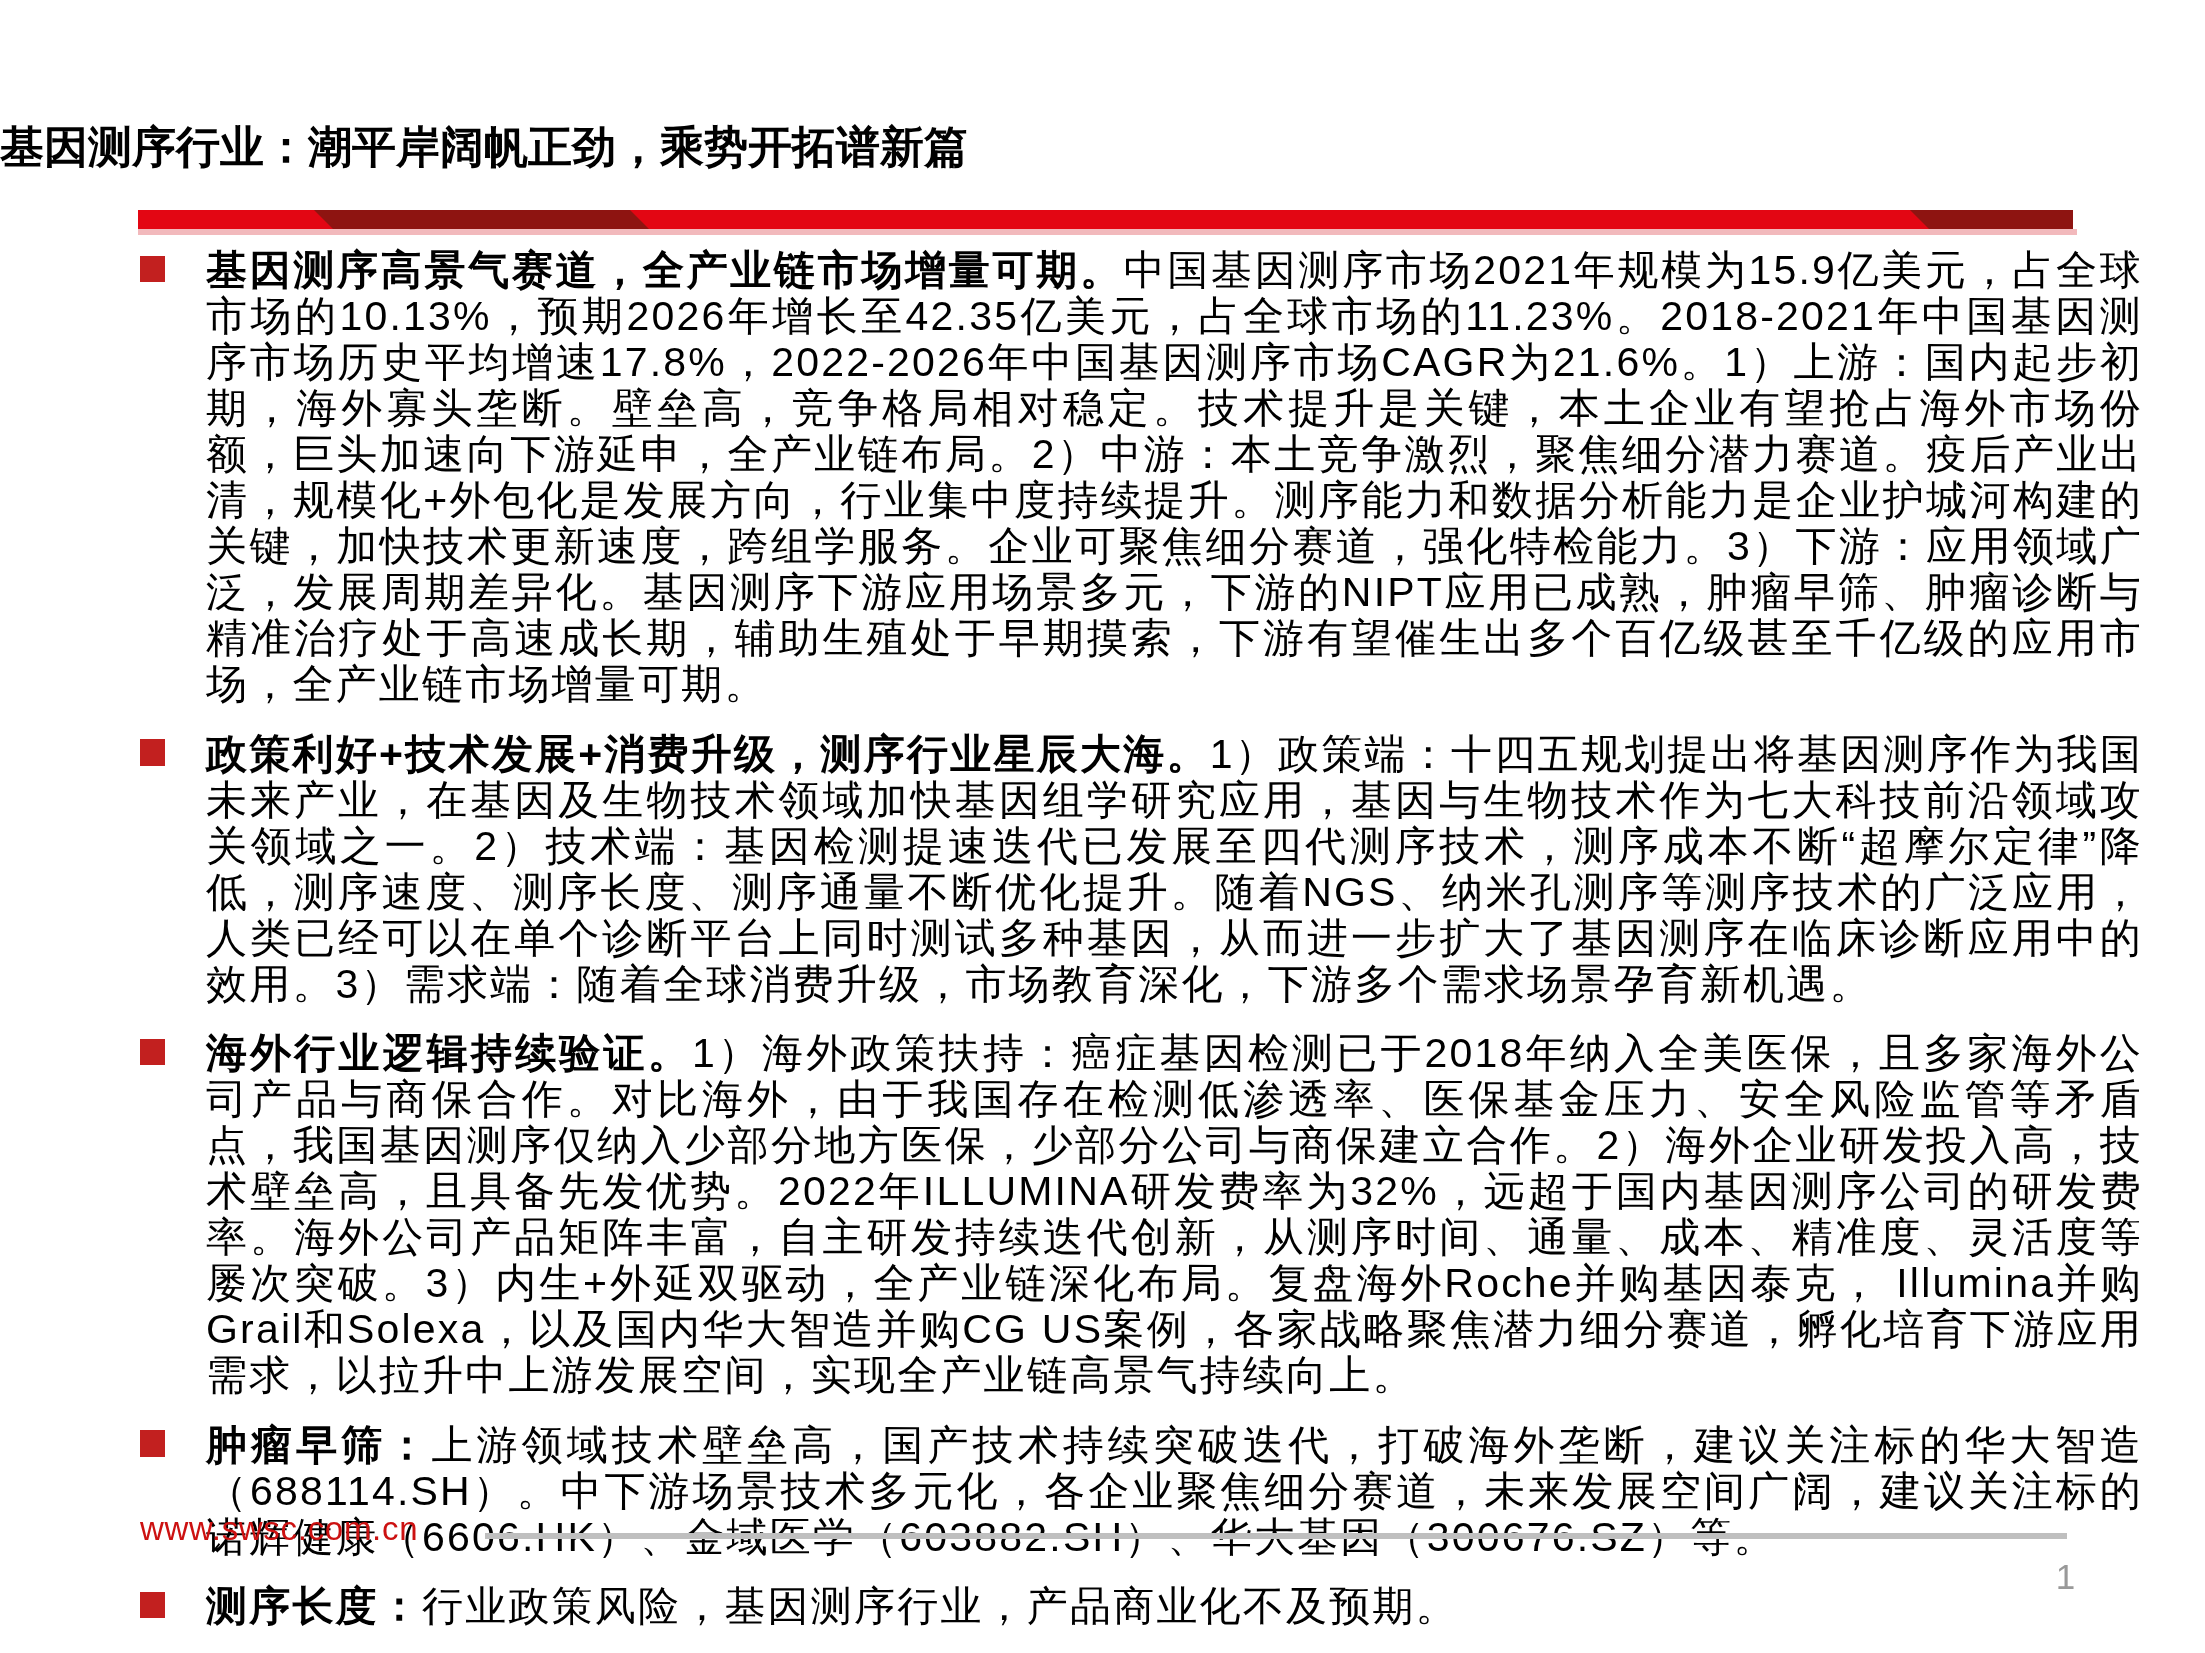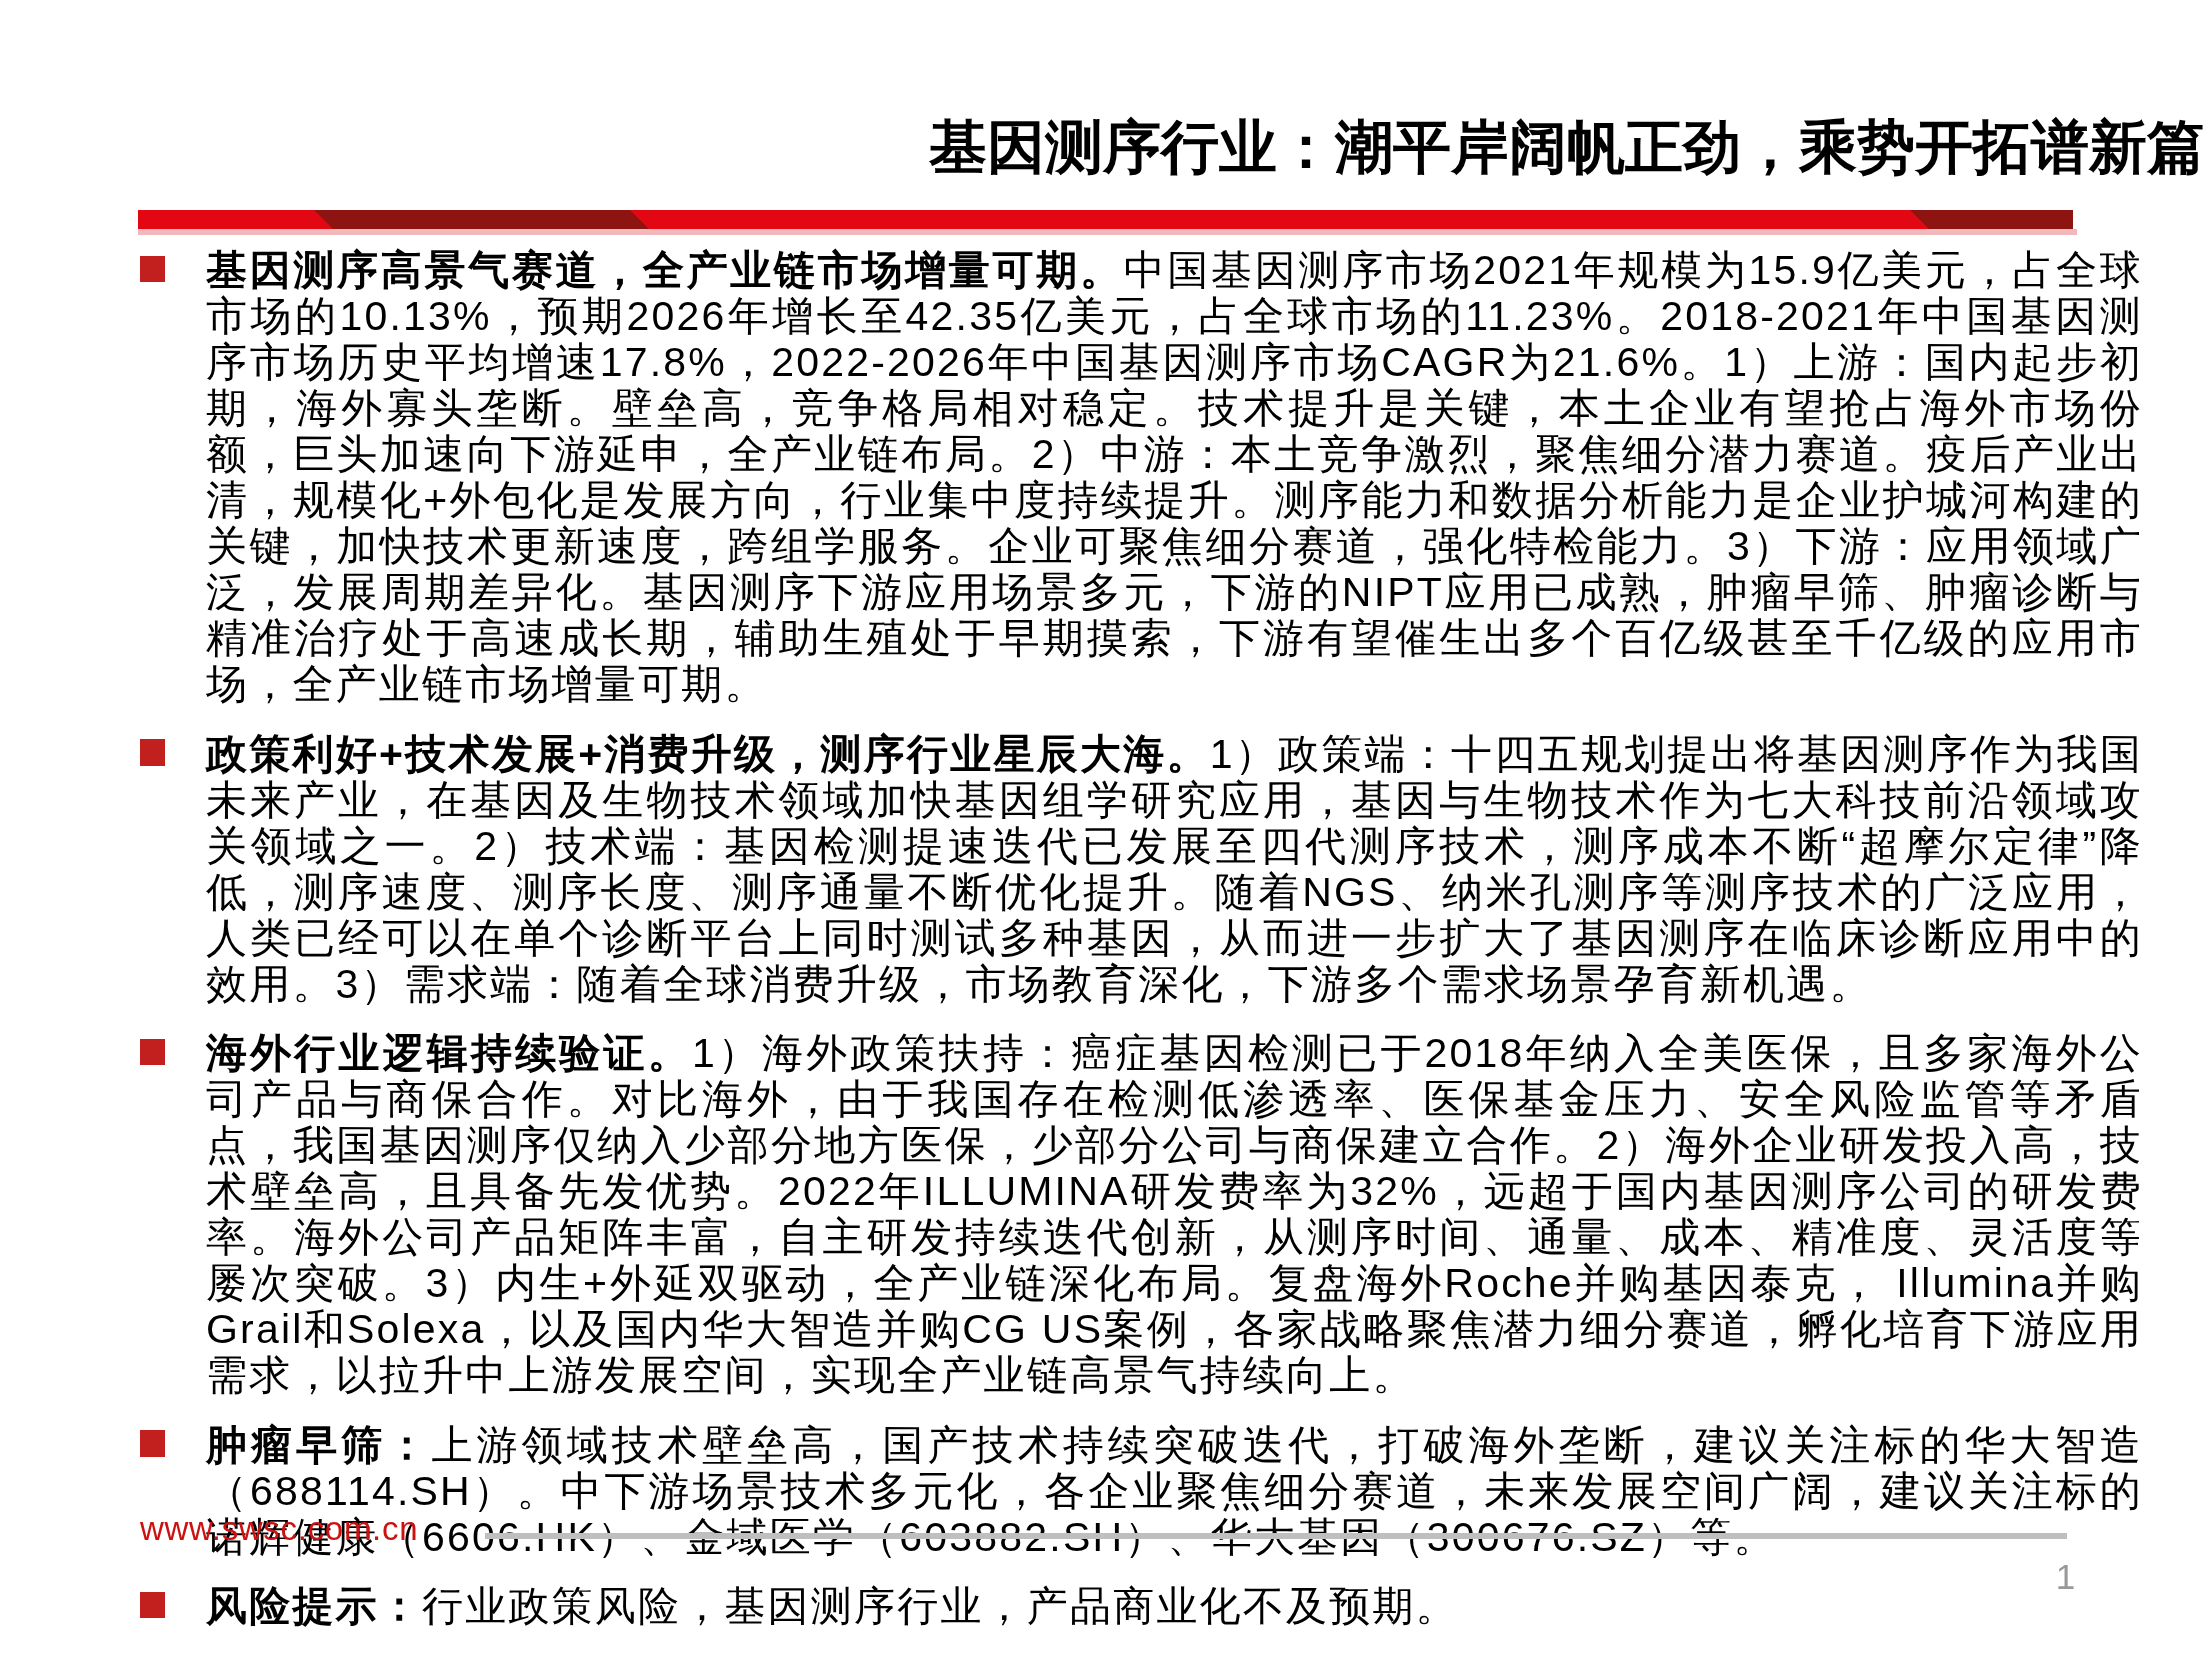--- a/index.html
+++ b/index.html
@@ -9,22 +9,22 @@
     background:#ffffff;
     overflow:hidden;
     font-family:"Liberation Sans","DejaVu Sans",sans-serif;
     color:#000000;
   }
   
   .title{
     position:absolute;
     left:0;top:109px;width:2205px;
     margin:0;
-    text-align:right;
-    font-size:58px;
+    text-align:left;
+    font-size:44px;
     line-height:76px;
     font-weight:900;
     letter-spacing:0px;
     color:#000000;
   }
   
   .bar{
     position:absolute;
     left:138px;top:210px;
     width:1935px;height:19px;
@@ -125,21 +125,21 @@
       <p class="para"><b class="lead">海外行业逻辑持续验证。</b><span>1）海外政策扶持：癌症基因检测已于2018年纳入全美医保，且多家海外公司产品与商保合作。对比海外，由于我国存在检测低渗透率、医保基金压力、安全风险监管等矛盾点，我国基因测序仅纳入少部分地方医保，少部分公司与商保建立合作。2）海外企业研发投入高，技术壁垒高，且具备先发优势。2022年ILLUMINA研发费率为32%，远超于国内基因测序公司的研发费率。海外公司产品矩阵丰富，自主研发持续迭代创新，从测序时间、通量、成本、精准度、灵活度等屡次突破。3）内生+外延双驱动，全产业链深化布局。复盘海外Roche并购基因泰克， Illumina并购Grail和Solexa，以及国内华大智造并购CG US案例，各家战略聚焦潜力细分赛道，孵化培育下游应用需求，以拉升中上游发展空间，实现全产业链高景气持续向上。</span></p>
     </div>
 
     <div class="bullet">
       <span class="marker"></span>
       <p class="para"><b class="lead">肿瘤早筛：</b><span>上游领域技术壁垒高，国产技术持续突破迭代，打破海外垄断，建议关注标的华大智造（688114.SH）。中下游场景技术多元化，各企业聚焦细分赛道，未来发展空间广阔，建议关注标的诺辉健康（6606.HK）、金域医学（603882.SH）、华大基因（300676.SZ）等。</span></p>
     </div>
 
     <div class="bullet">
       <span class="marker"></span>
-      <p class="para"><b class="lead">风险提示：</b><span>行业政策风险，基因测序行业，产品商业化不及预期。</span></p>
+      <p class="para"><b class="lead">测序长度：</b><span>行业政策风险，基因测序行业，产品商业化不及预期。</span></p>
     </div>
 
   </div>
 
   <span class="url">www.swsc.com.cn</span>
   <div class="footer-line"></div>
   <span class="page-num">1</span>
 
 </div>
 

